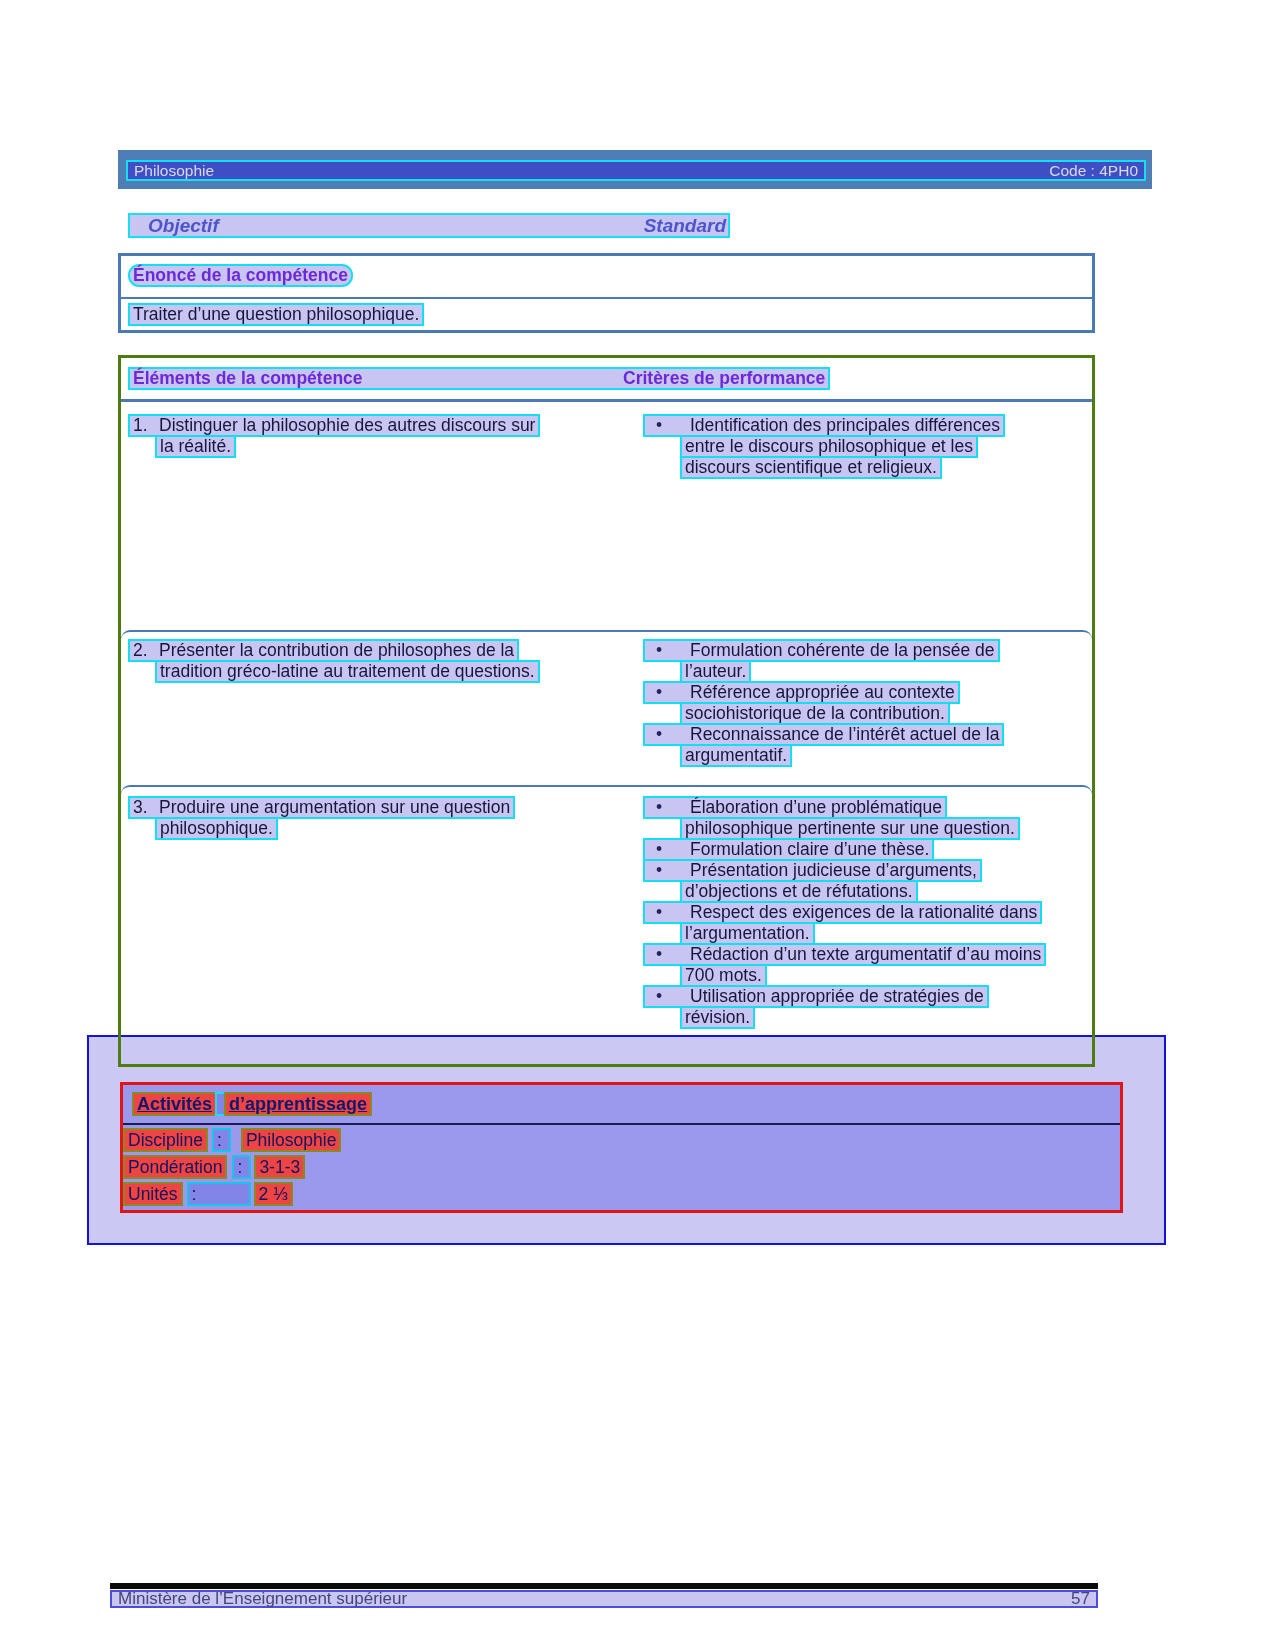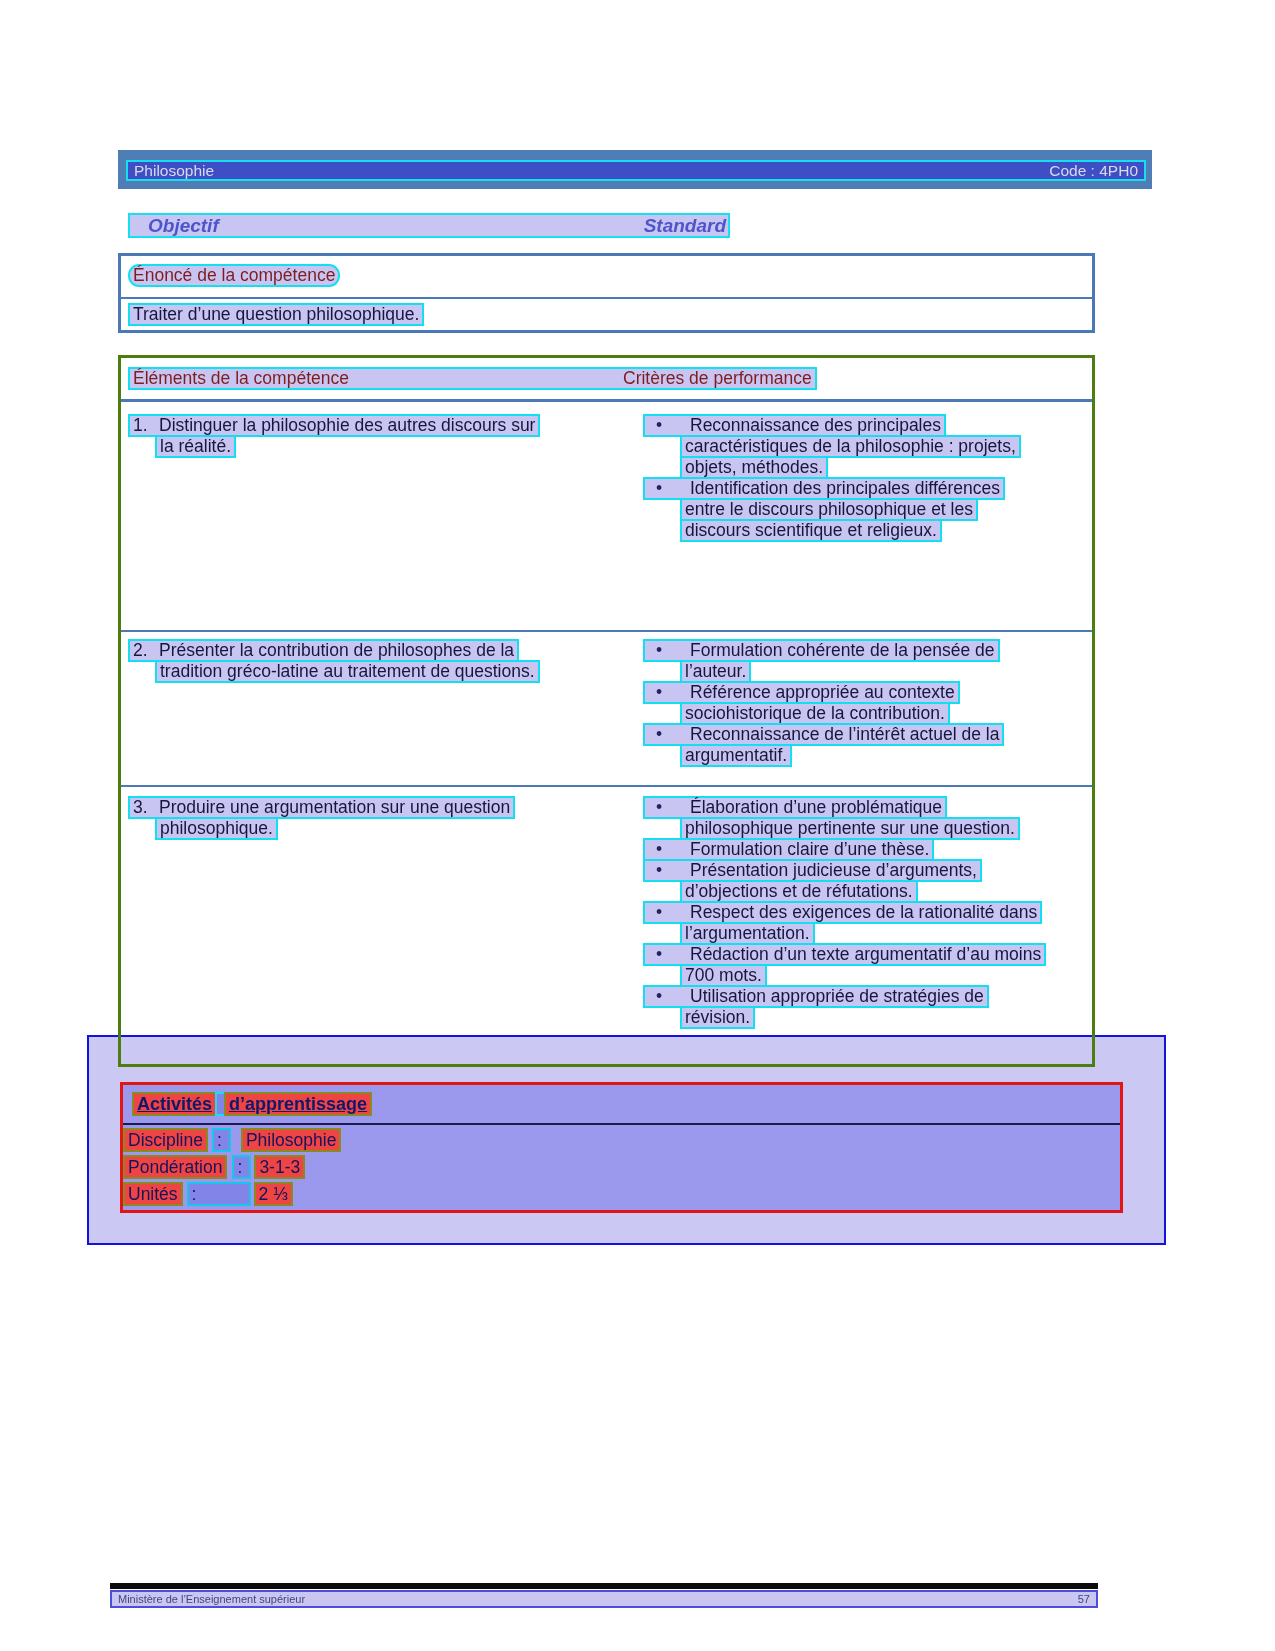--- a/index.html
+++ b/index.html
@@ -13,34 +13,34 @@
         padding:0 6px;color:#d9d9ec;font-size:15.5px;}
 
   
   .obj-std{position:absolute;left:128px;top:213px;width:578px;height:21px;background:#c9c5f3;
         border:2px solid #15e0ef;display:flex;justify-content:space-between;align-items:center;
         padding:0 2px 0 18px;font-size:19px;font-weight:bold;font-style:italic;color:#4d55cb;}
 
   
   .hl{display:table;background:#c9c5f3;border:2px solid #12dff0;color:#17173c;
       font-size:17.5px;line-height:19px;padding:0 3px;margin-top:-2px;white-space:nowrap;}
-  .bold{font-weight:normal;color:#7f1d1d;border-radius:11px;}
+  .bold{font-weight:bold;color:#6d28d9;border-radius:11px;}
 
   
   .enonce-box{position:absolute;left:118px;top:253px;width:977px;height:80px;
         border:3px solid #4a79b5;box-sizing:border-box;background:transparent;}
   .enonce-head{padding:10px 0 10px 7px;border-bottom:2px solid #4a79b5;}
   .enonce-body{padding:6px 0 0 7px;}
 
   
   .comp-table{position:absolute;left:118px;top:355px;width:977px;height:712px;
         border:3px solid #4d7c0f;box-sizing:border-box;display:flex;flex-direction:column;}
   .thead{height:44px;border-bottom:3px solid #4a79b5;box-sizing:border-box;padding:11px 0 0 7px;}
   .col1h{display:inline-block;width:490px;}
-  .trow{display:flex;box-sizing:border-box;}
+  .trow{display:flex;box-sizing:border-box;border-radius:9px;}
   .trow1{height:228px;padding-top:14px;}
   .trow2{height:155px;border-top:2px solid #4a79b5;padding-top:9px;}
   .trow3{flex:1;border-top:2px solid #4a79b5;padding-top:11px;}
   .lcol{width:505px;padding-left:7px;box-sizing:border-box;}
   .rcol{flex:1;padding-left:17px;}
   .num{display:inline-block;width:26px;}
   .lcol .cont{margin-left:27px;}
   .rcol .cont{margin-left:37px;}
   .bullet{display:inline-block;width:42px;padding-left:8px;box-sizing:border-box;color:#23235e;}
 
@@ -62,21 +62,21 @@
         font-size:17.5px;line-height:20px;padding:0 3px;vertical-align:top;}
   .field{margin:3px 0 0 0;}
   .f1 .cbox{margin-left:4px;width:9px;}   .f1 .fvalue{margin-left:10px;}
   .f2 .cbox{margin-left:5px;width:9px;}   .f2 .fvalue{margin-left:3px;}
   .f3 .cbox{margin-left:4px;width:54px;}  .f3 .fvalue{margin-left:3px;}
 
   
   .footer-rule{position:absolute;left:110px;top:1583px;width:988px;height:6px;background:#0b0b0b;}
   .footer-strip{position:absolute;left:110px;top:1590px;width:988px;height:18px;background:#c9c6f2;
         border:2px solid #4d4dd8;box-sizing:border-box;display:flex;justify-content:space-between;
-        align-items:center;padding:0 6px;font-size:11px;color:#45457a;}
+        align-items:center;padding:0 6px;font-size:17px;color:#45457a;}
 </style>
 </head>
 <body>
 
 <div class="page">
 
   <div class="header-bar">
     <div class="header-inner">
       <span>Philosophie</span>
       <span>Code : 4PH0</span>
@@ -110,28 +110,20 @@
         <div class="hl">
             <span class="num">1.</span>
             <span>Distinguer la philosophie des autres discours sur</span>
           </div>
         <div class="hl cont">la réalité.</div>
       </div>
       <div class="rcol">
         <div class="crit">
           <div class="hl">
               <span class="bullet">•</span>
-              <span>Reconnaissance des principales</span>
-            </div>
-          <div class="hl cont">caractéristiques de la philosophie : projets,</div>
-          <div class="hl cont">objets, méthodes.</div>
-        </div>
-        <div class="crit">
-          <div class="hl">
-              <span class="bullet">•</span>
               <span>Identification des principales différences</span>
             </div>
           <div class="hl cont">entre le discours philosophique et les</div>
           <div class="hl cont">discours scientifique et religieux.</div>
         </div>
       </div>
     </div>
 
     <div class="trow trow2">
       <div class="lcol">

